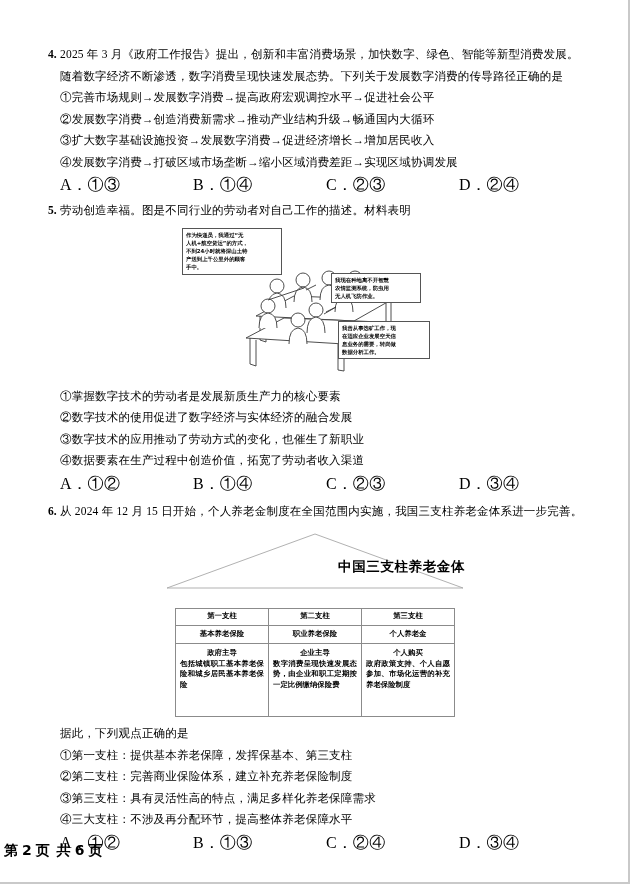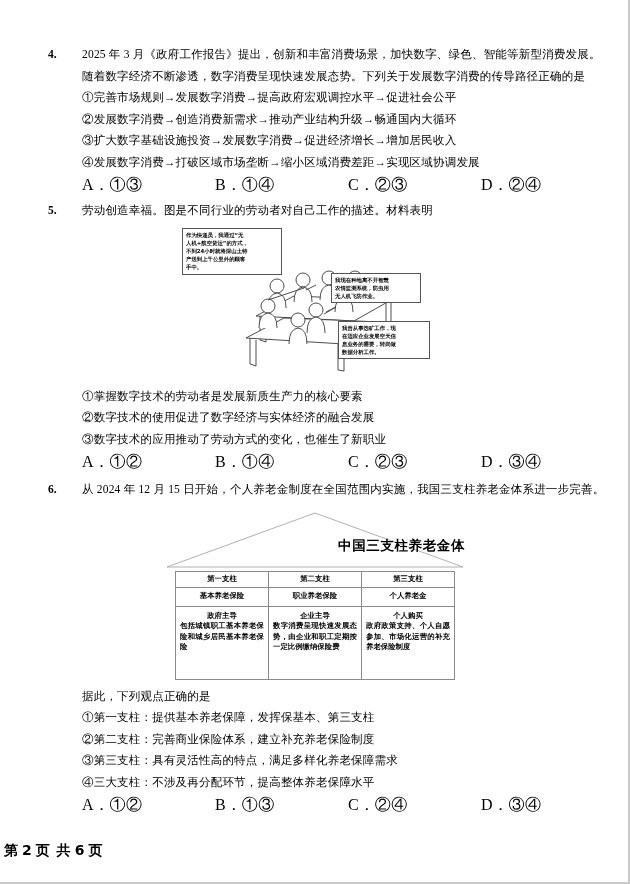--- a/index.html
+++ b/index.html
@@ -36,21 +36,21 @@
   .q-num {
     position: absolute;
     left: 0;
     top: 0;
     width: 24px;
     font-weight: bold;
     font-size: 11.5px;
     line-height: 21px;
   }
   .q-body {
-    margin-left: 34px;
+    margin-left: 12px;
   }
   .q-line {
     font-size: 11.5px;
     line-height: 21.5px;
     letter-spacing: 0.2px;
     white-space: nowrap;
   }
   .opt-line {
     font-size: 11.5px;
     line-height: 21.5px;
@@ -105,21 +105,21 @@
     top: 26px;
     text-align: right;
     font-size: 13.5px;
     font-weight: bold;
     letter-spacing: 0.6px;
     font-family: Liberation Mono, monospace;
   }
   table.pillars {
     border-collapse: collapse;
     width: 280px;
-    margin: 2px auto 0;
+    margin: 18px auto 0;
     table-layout: fixed;
   }
   table.pillars td {
     border: 1px solid #8b8b8b;
     font-size: 7.4px;
     line-height: 10.5px;
     padding: 2px 3px;
     vertical-align: top;
     font-weight: bold;
     font-family: "DejaVu Sans", "Liberation Sans", sans-serif;
@@ -239,20 +239,21 @@
           <div class="bubble-text">在适应企业发展空天信</div>
           <div class="bubble-text">息业务的需要，转岗做</div>
           <div class="bubble-text">数据分析工作。</div>
         </div>
       </div>
 
       <div class="q-body">
         <div class="opt-line">①掌握数字技术的劳动者是发展新质生产力的核心要素</div>
         <div class="opt-line">②数字技术的使用促进了数字经济与实体经济的融合发展</div>
         <div class="opt-line">③数字技术的应用推动了劳动方式的变化，也催生了新职业</div>
+        <div class="opt-line">④数据要素在生产过程中创造价值，拓宽了劳动者收入渠道</div>
         <div class="choices">
           <div class="choice"><span>A．</span><span class="ck">①②</span></div>
           <div class="choice"><span>B．</span><span class="ck">①④</span></div>
           <div class="choice"><span>C．</span><span class="ck">②③</span></div>
           <div class="choice"><span>D．</span><span class="ck">③④</span></div>
         </div>
       </div>
     </div>
 
     <div class="question" style="margin-top:6px;">

